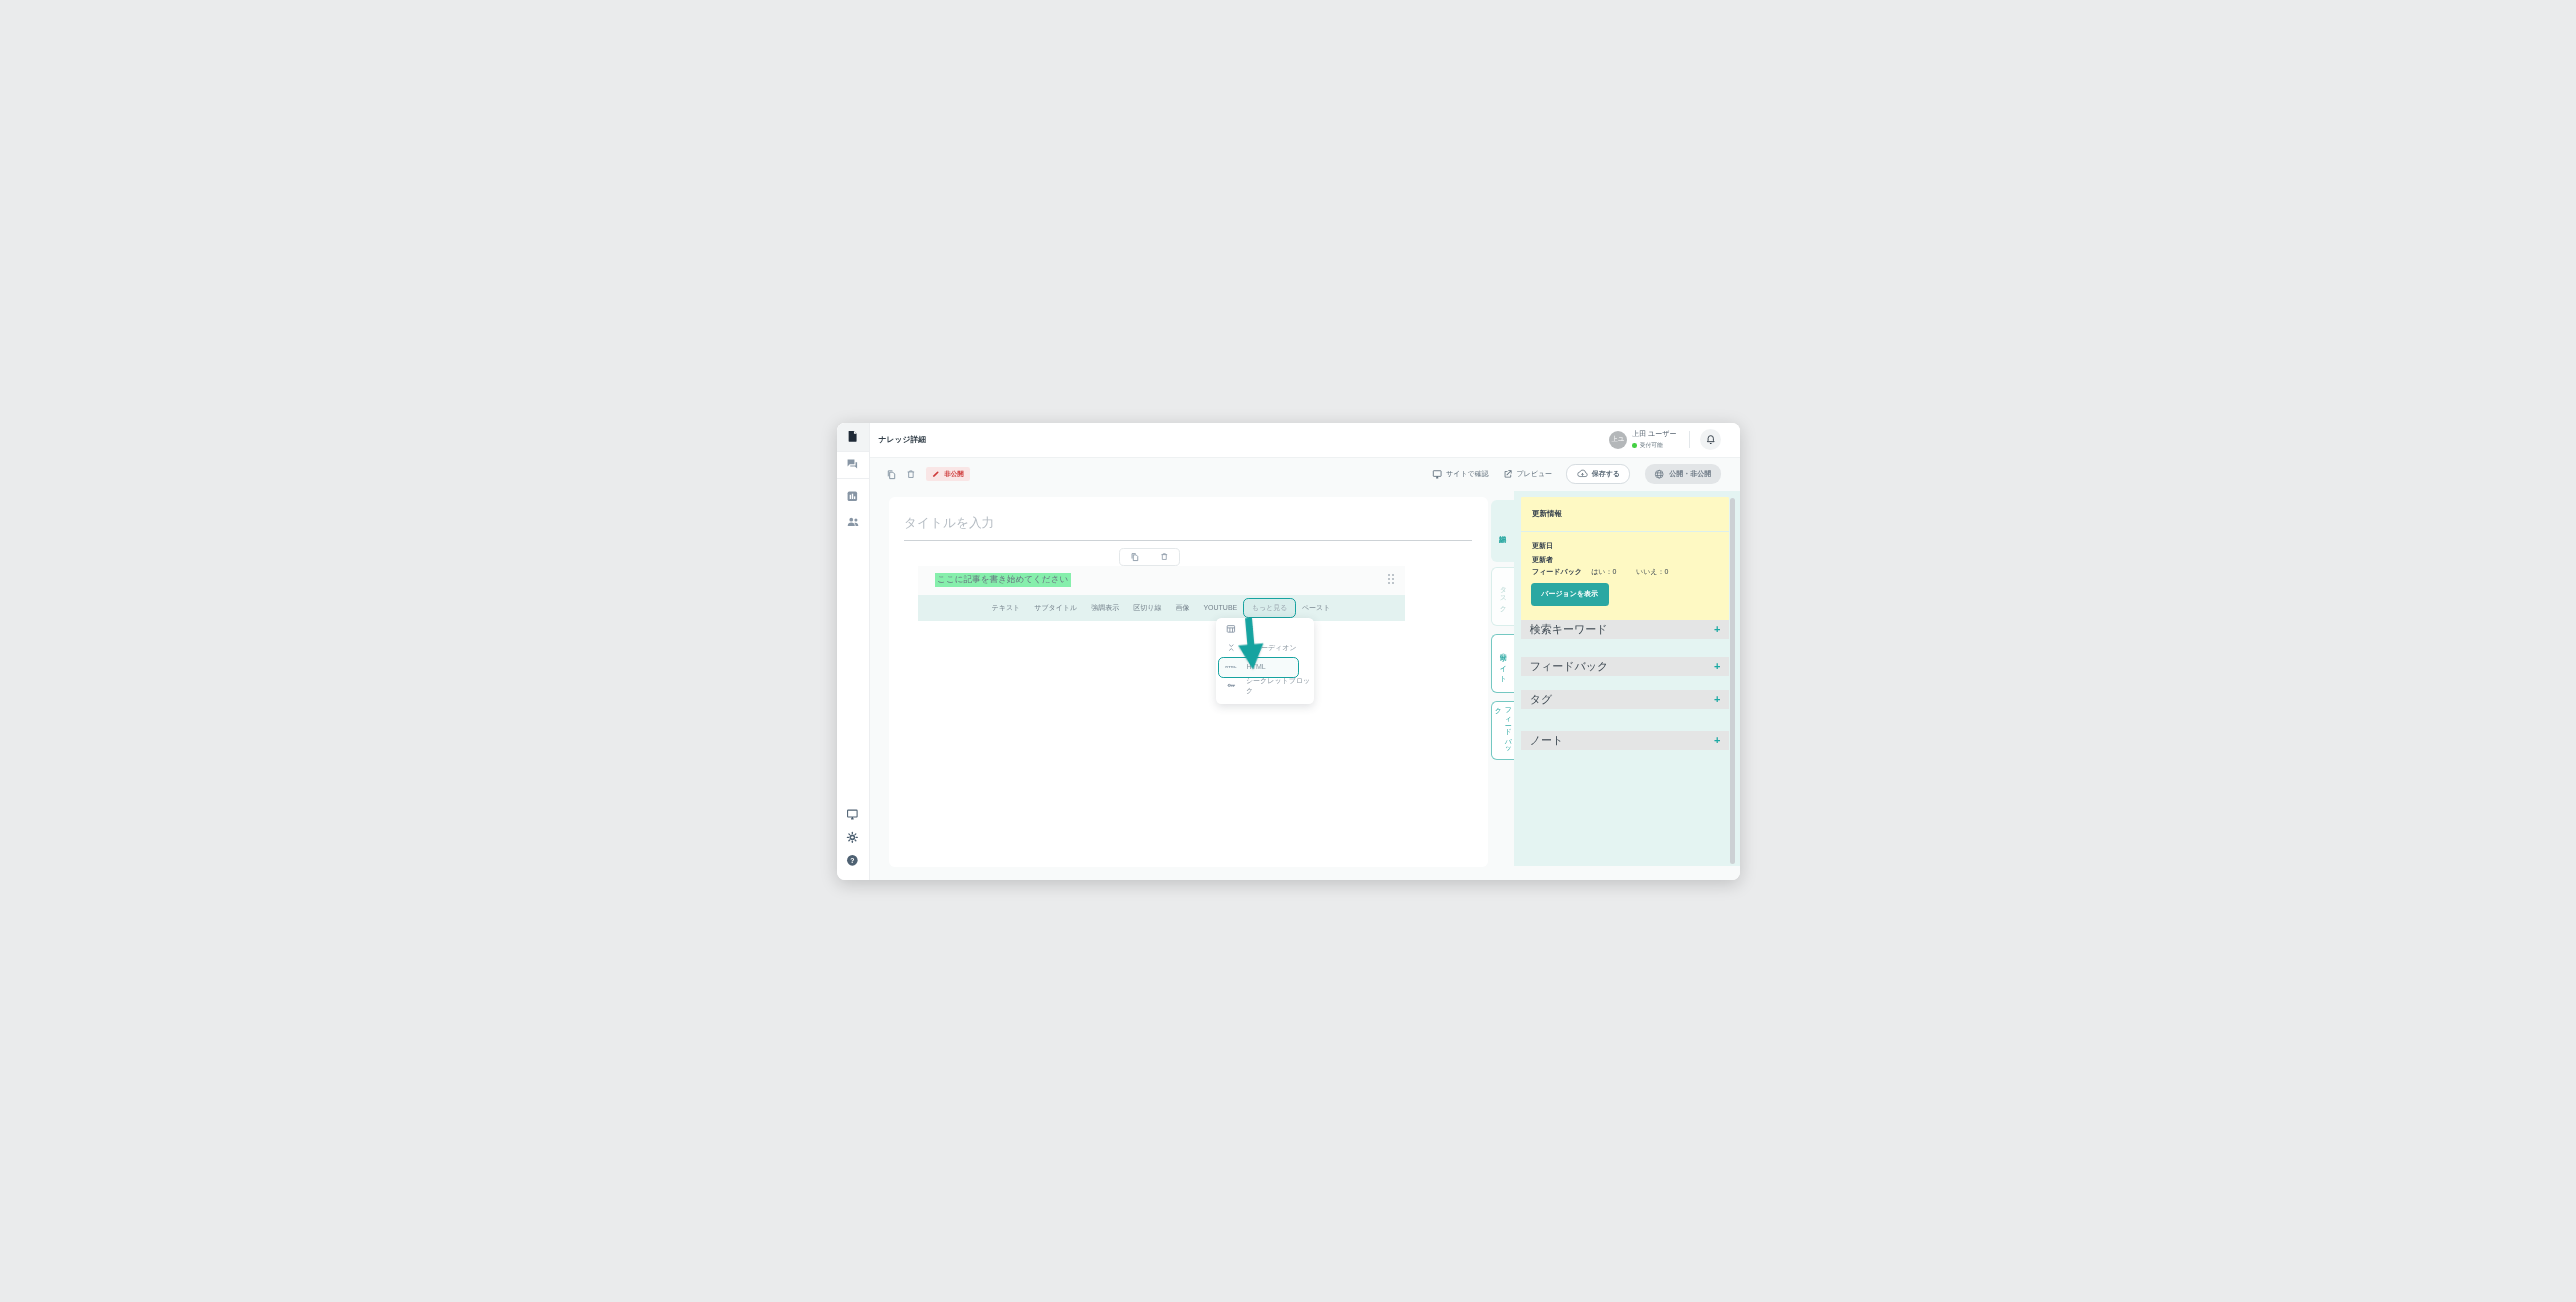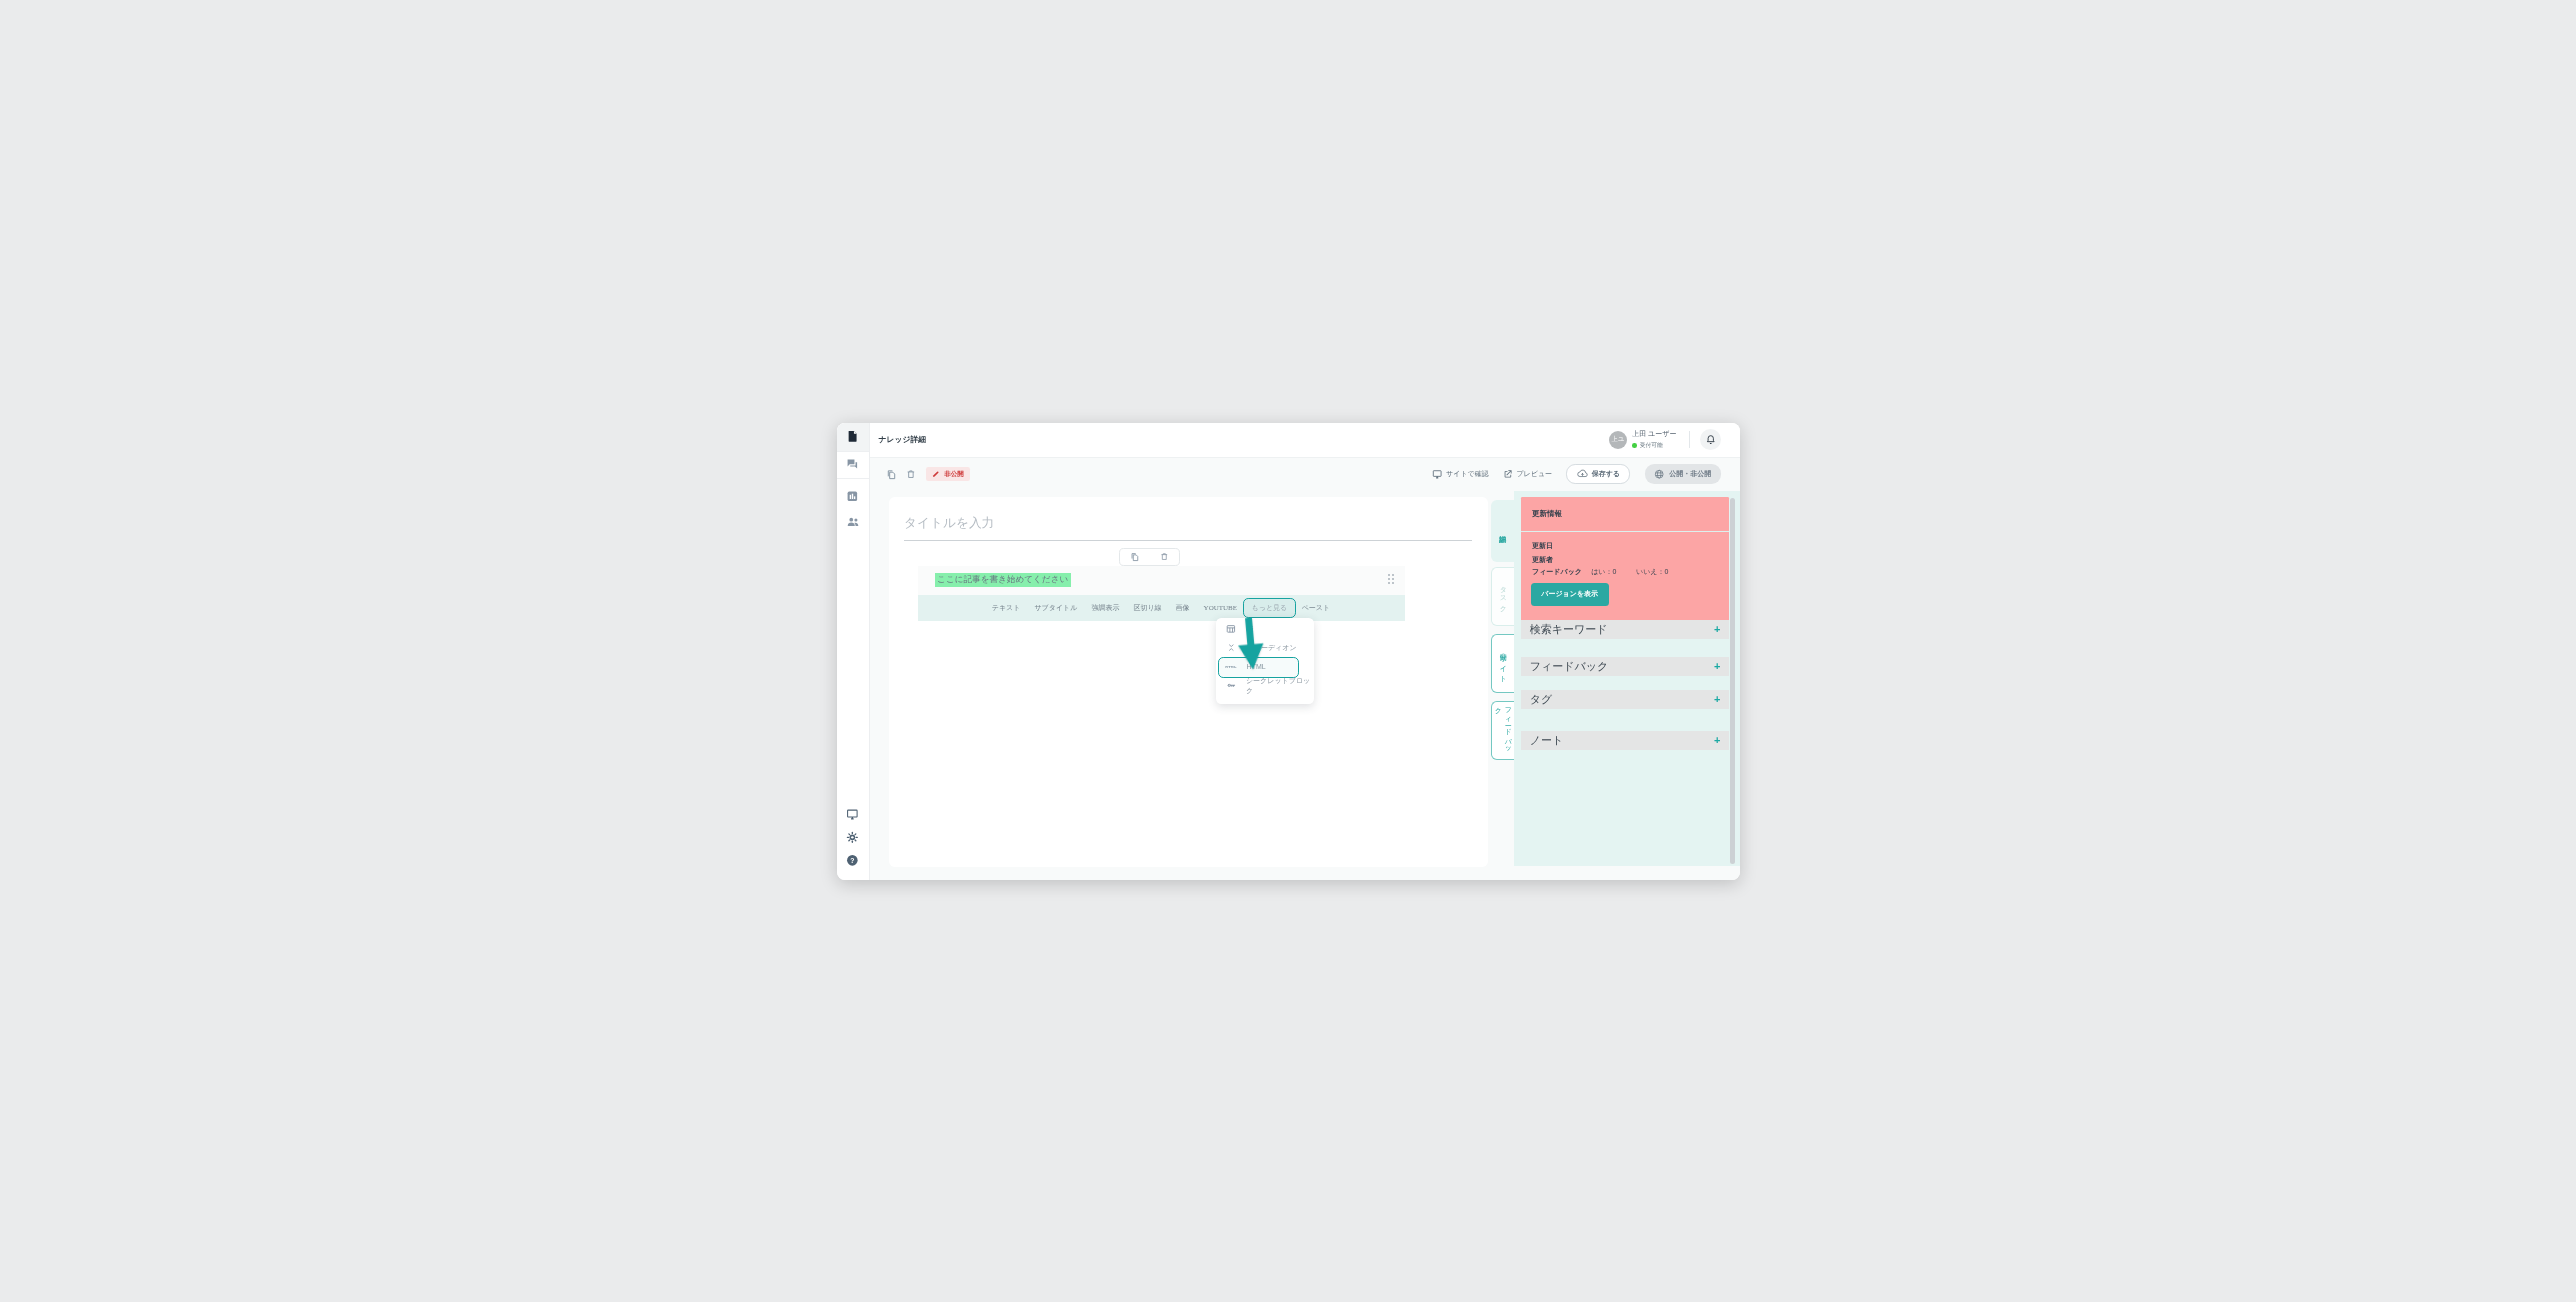--- a/index.html
+++ b/index.html
@@ -69,21 +69,21 @@
   .btn-save span { font-size:7px; color:#5e6d7a; font-weight:bold; }
   .btn-publish {
     display:flex; align-items:center; gap:4.6px; background:#e2e5e7;
     border:none; border-radius:9.2px; padding:4.6px 9.8px; cursor:pointer;
   }
   .btn-publish span { font-size:7px; color:#6f7b87; font-weight:bold; }
   
   .content-bg { position:absolute; left:33px; top:68px; width:870px; height:389px; background:#f8fafa; }
   .main-card {
     position:absolute; left:52px; top:74px; width:599px; height:370px;
-    background:#fff; border-radius:5.8px; z-index:2;font-family:Liberation Serif, serif;
+    background:#fff; border-radius:5.8px; z-index:2;
   }
   .title-ph { position:absolute; left:15.5px; top:18.4px; font-size:12.7px; color:#b5bcc3; }
   .title-line { position:absolute; left:15.5px; top:43px; width:568px; border-top:0.6px solid #cdd2d6; }
   .float-tools {
     position:absolute; left:230px; top:51px; width:61px; height:18.4px;
     background:#fff; border:0.6px solid #e4e8ea; border-radius:4.6px;
     display:flex; align-items:center; justify-content:space-around; z-index:3;
   }
   .editor-block { position:absolute; left:29px; top:69px; width:487px; }
   .eb-top { position:relative; height:29px; background:#fafbfb; display:flex; align-items:center; }
@@ -129,21 +129,21 @@
     display:flex; align-items:center; justify-content:center;
     writing-mode:vertical-rl; text-orientation:upright;
     font-size:7px; letter-spacing:1.7px; border-radius:5.8px 0 0 5.8px;
   }
   .vtab.active { left:654px; top:77px; height:62px; background:#e4f4f2; color:#2ba8a2; font-weight:bold; }
   .vtab.faded  { left:654px; top:144px; height:59px; background:#fdfefe; border:0.9px solid #d9eeeb; border-right:none; color:#b7d8d4; }
   .vtab.t3 { left:654px; top:211px; height:59px; background:#fff; border:0.9px solid #74c8c2; border-right:none; color:#2ba8a2; }
   .vtab.t4 { left:654px; top:278px; height:59px; background:#fff; border:0.9px solid #74c8c2; border-right:none; color:#2ba8a2; }
   .info-card {
     position:absolute; left:7px; top:7.5px; width:208px; height:140px;
-    background:#fca5a5; border-radius:1.2px;
+    background:#fef9c3; border-radius:1.2px;
   }
   .info-head { position:absolute; left:11.5px; top:11.5px; font-size:7.5px; font-weight:bold; color:#37424e; }
   .info-div { position:absolute; left:0; top:34px; width:208px; border-top:1.2px solid #ddf0ed; }
   .f-label { position:absolute; left:11.5px; font-size:7px; color:#37424e; font-weight:bold; }
   .fb-row { position:absolute; left:11.5px; top:70px; display:flex; gap:0; align-items:center; }
   .fb-row .fb-t { font-size:7px; color:#37424e; font-weight:bold; }
   .fb-row .fb-v { font-size:7px; color:#37424e; margin-left:9.2px; }
   .fb-row .fb-v2 { font-size:7px; color:#37424e; margin-left:19.6px; }
   .btn-version {
     position:absolute; left:10.4px; top:86px; padding:6.3px 10.4px;

